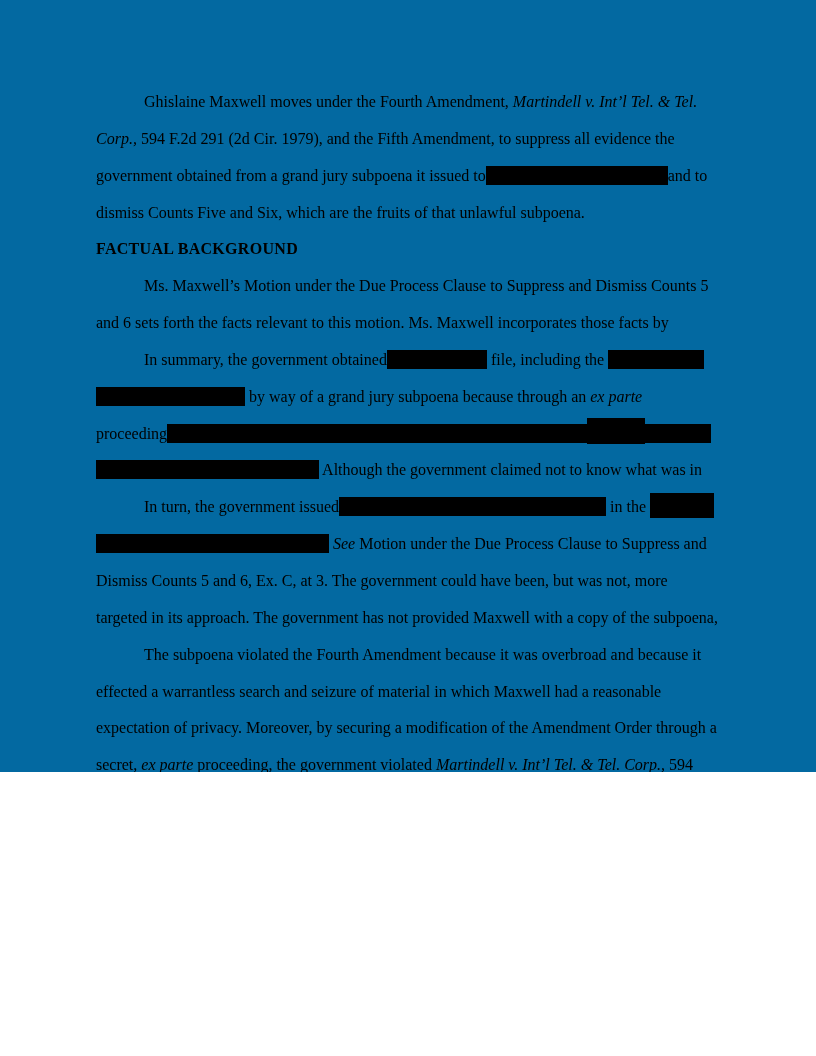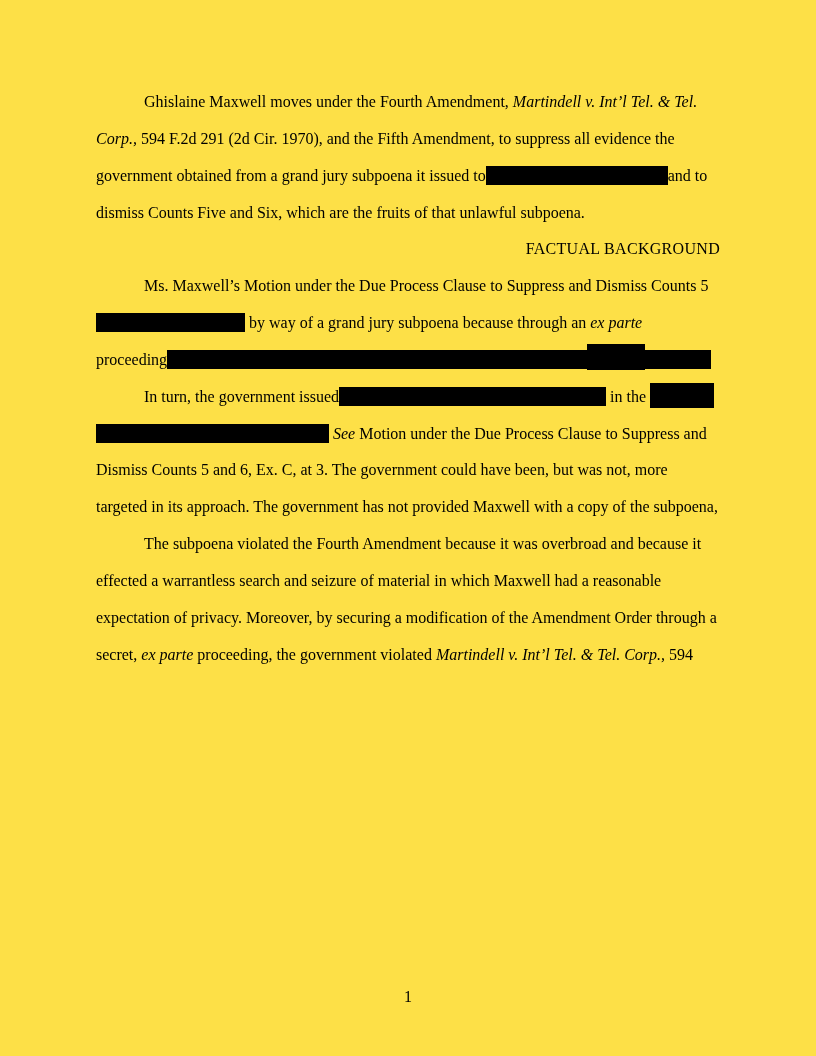--- a/index.html
+++ b/index.html
@@ -3,41 +3,41 @@
 <meta charset="utf-8">
 <style>
   html, body {
     margin: 0;
     padding: 0;
     background: #ffffff;
   }
   .page {
     position: relative;
     width: 816px;
-    height: 1056px;
-    background: #fde047;
+    height: 772px;
+    background: #0369a1;
     overflow: hidden;
     font-family: "Liberation Serif", "DejaVu Serif", serif;
     font-size: 16px;
     color: #000000;
   }
   .content {
     position: absolute;
     left: 96px;
     top: 84px;
     width: 624px;
   }
   .line {
     height: 36.85px;
     line-height: 36.85px;
     white-space: pre;
   }
   .line.heading {
-    text-align: right;
-    font-weight: normal;
+    text-align: left;
+    font-weight: bold;
     letter-spacing: 0.3px;
   }
   .indent {
     display: inline-block;
     width: 48px;
   }
   .italic {
     font-style: italic;
   }
   .redaction {
@@ -61,27 +61,30 @@
     width: 816px;
     text-align: center;
   }
 </style>
 </head>
 <body>
 
 <div class="page">
   <div class="content">
       <div class="line"><span class="indent"></span><span class="text">Ghislaine Maxwell moves under the Fourth Amendment, </span><span class="italic">Martindell v. Int’l Tel. &amp; Tel.</span></div>
-      <div class="line"><span class="italic">Corp.,</span><span class="text"> 594 F.2d 291 (2d Cir. 1970), and the Fifth Amendment, to suppress all evidence the</span></div>
+      <div class="line"><span class="italic">Corp.,</span><span class="text"> 594 F.2d 291 (2d Cir. 1979), and the Fifth Amendment, to suppress all evidence the</span></div>
       <div class="line"><span class="text">government obtained from a grand jury subpoena it issued to</span><span class="redaction" style="width: 182px; background: rgb(0, 0, 0);"></span><span class="text">and to</span></div>
       <div class="line"><span class="text">dismiss Counts Five and Six, which are the fruits of that unlawful subpoena.</span></div>
       <div class="line heading"><span class="text">FACTUAL BACKGROUND</span></div>
       <div class="line"><span class="indent"></span><span class="text">Ms. Maxwell’s Motion under the Due Process Clause to Suppress and Dismiss Counts 5</span></div>
+      <div class="line"><span class="text">and 6 sets forth the facts relevant to this motion. Ms. Maxwell incorporates those facts by</span></div>
+      <div class="line"><span class="indent"></span><span class="text">In summary, the government obtained</span><span class="redaction" style="width: 100px; background: rgb(0, 0, 0);"></span><span class="text"> file, including the </span><span class="redaction" style="width: 96px; background: rgb(0, 0, 0);"></span></div>
       <div class="line"><span class="redaction" style="width: 149px; background: rgb(0, 0, 0);"></span><span class="text"> by way of a grand jury subpoena because through an </span><span class="italic">ex parte</span></div>
       <div class="line"><span class="text">proceeding</span><span class="redaction" style="width: 420px; background: rgb(0, 0, 0);"></span><span class="redaction raised" style="width: 58px; background: rgb(0, 0, 0);"></span><span class="redaction" style="width: 66px; background: rgb(0, 0, 0);"></span></div>
+      <div class="line"><span class="redaction" style="width: 223px; background: rgb(0, 0, 0);"></span><span class="text"> Although the government claimed not to know what was in</span></div>
       <div class="line"><span class="indent"></span><span class="text">In turn, the government issued</span><span class="redaction" style="width: 267px; background: rgb(0, 0, 0);"></span><span class="text"> in the </span><span class="redaction tall" style="width: 64px; background: rgb(0, 0, 0);"></span></div>
       <div class="line"><span class="redaction" style="width: 233px; background: rgb(0, 0, 0);"></span><span class="text"> </span><span class="italic">See</span><span class="text"> Motion under the Due Process Clause to Suppress and</span></div>
       <div class="line"><span class="text">Dismiss Counts 5 and 6, Ex. C, at 3. The government could have been, but was not, more</span></div>
       <div class="line"><span class="text">targeted in its approach. The government has not provided Maxwell with a copy of the subpoena,</span></div>
       <div class="line"><span class="indent"></span><span class="text">The subpoena violated the Fourth Amendment because it was overbroad and because it</span></div>
       <div class="line"><span class="text">effected a warrantless search and seizure of material in which Maxwell had a reasonable</span></div>
       <div class="line"><span class="text">expectation of privacy. Moreover, by securing a modification of the Amendment Order through a</span></div>
       <div class="line"><span class="text">secret, </span><span class="italic">ex parte</span><span class="text"> proceeding, the government violated </span><span class="italic">Martindell v. Int’l Tel. &amp; Tel. Corp.,</span><span class="text"> 594</span></div>
     </div>
   <div class="footer">1</div>

